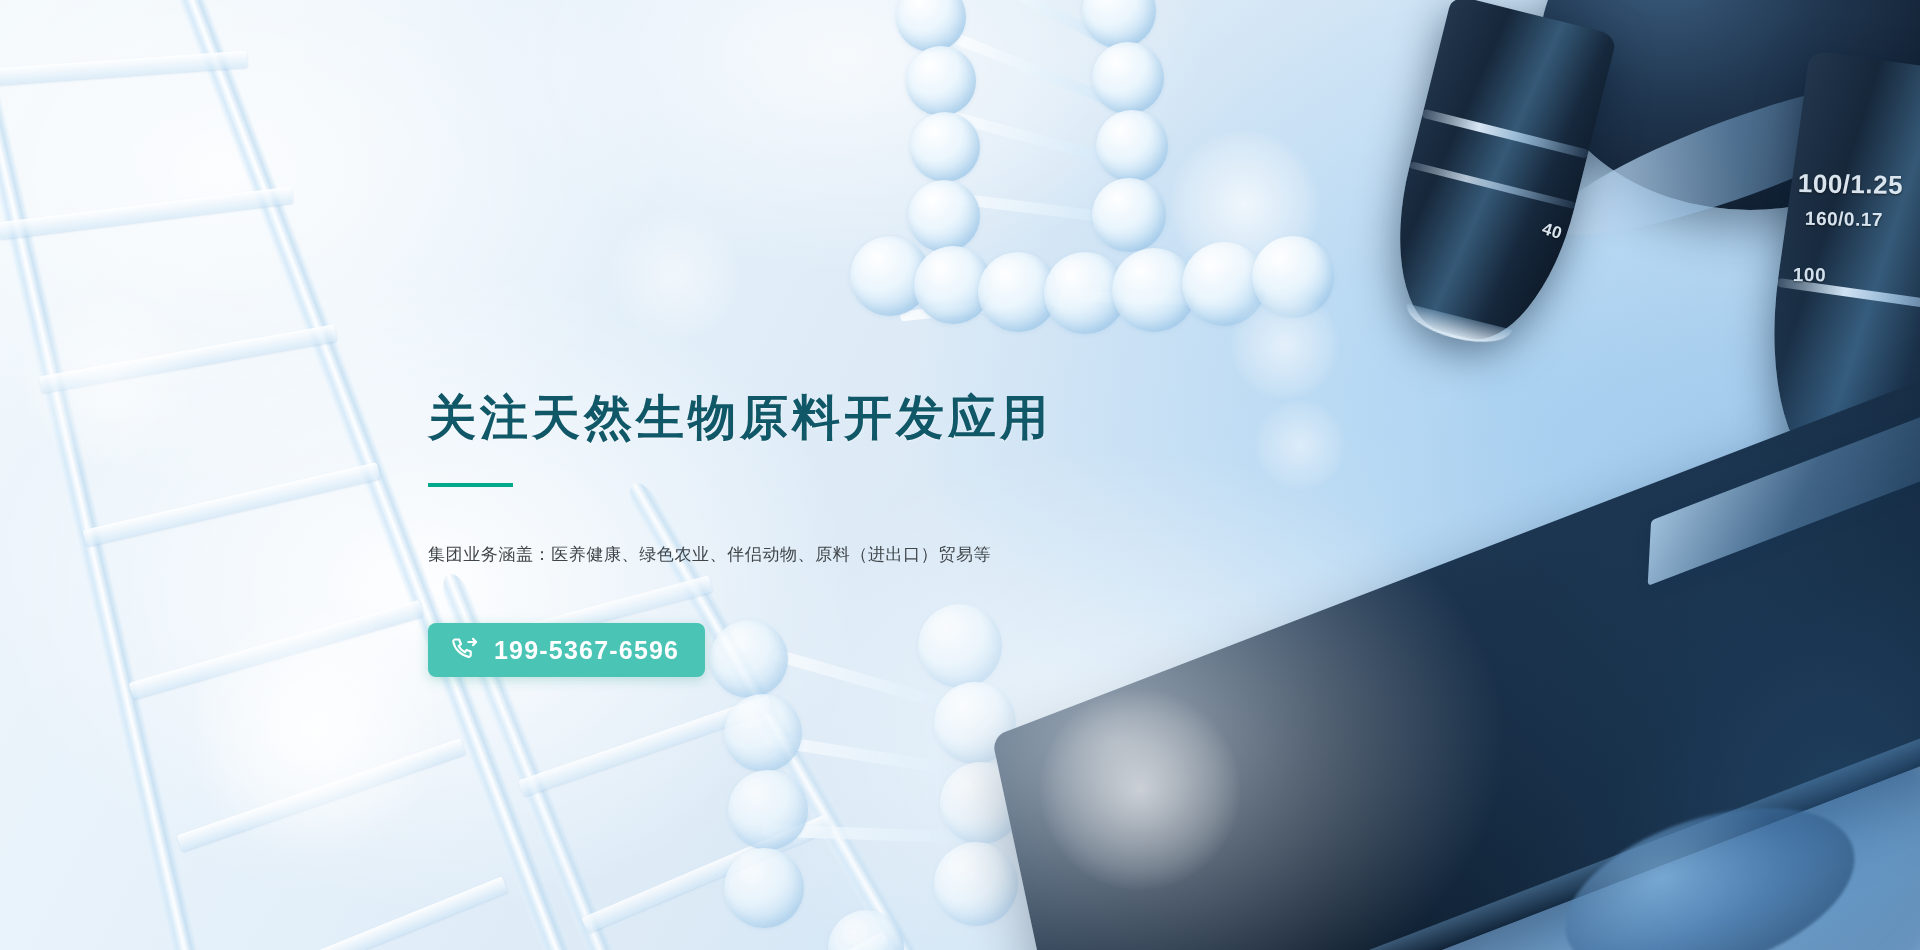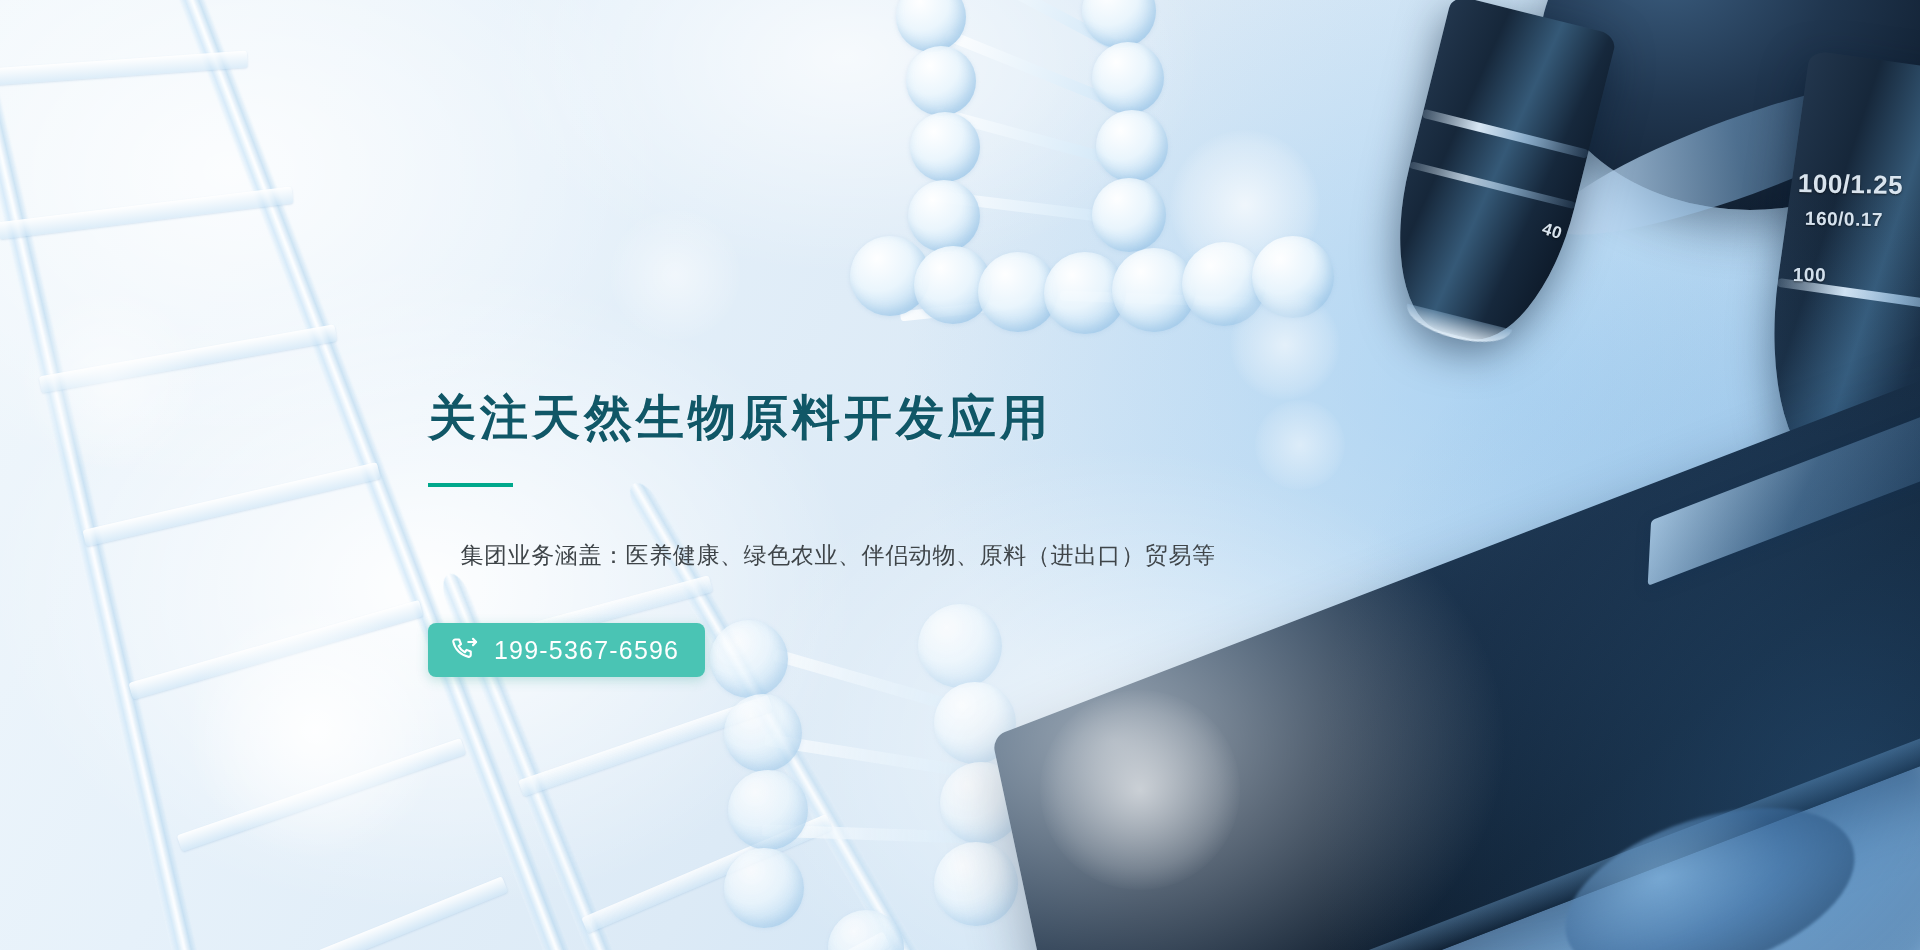--- a/index.html
+++ b/index.html
@@ -159,44 +159,43 @@
     line-height:1.15;
     text-shadow:0 1px 2px rgba(255,255,255,.55);
   }
   .title-rule{
     width:85px; height:4px;
     background:#00a88c;
     margin-top:38px;
   }
   .hero-desc{
     margin-top:46px;
-    font-size:23px;
+    font-size:17px;
     line-height:44px;
     color:#3f4549;
     letter-spacing:.6px;
-    text-align:center;
   }
   .hero-desc p{white-space:nowrap;}
 
   .phone-btn{
     display:inline-flex;
     align-items:center;
     gap:14px;
     margin-top:46px;
     padding:12px 26px 12px 22px;
     background:#4ac4b4;
     border:none;
     border-radius:8px;
     cursor:pointer;
     box-shadow:0 3px 12px rgba(58,170,156,.30);
   }
   .phone-btn .ico{display:flex;align-items:center;}
   .phone-num{
     font-size:25px;
-    font-weight:400;
+    font-weight:700;
     color:#ffffff;
     letter-spacing:1.2px;
     line-height:1;
   }
 </style>
 </head>
 <body>
 
 <div class="hero">
 

